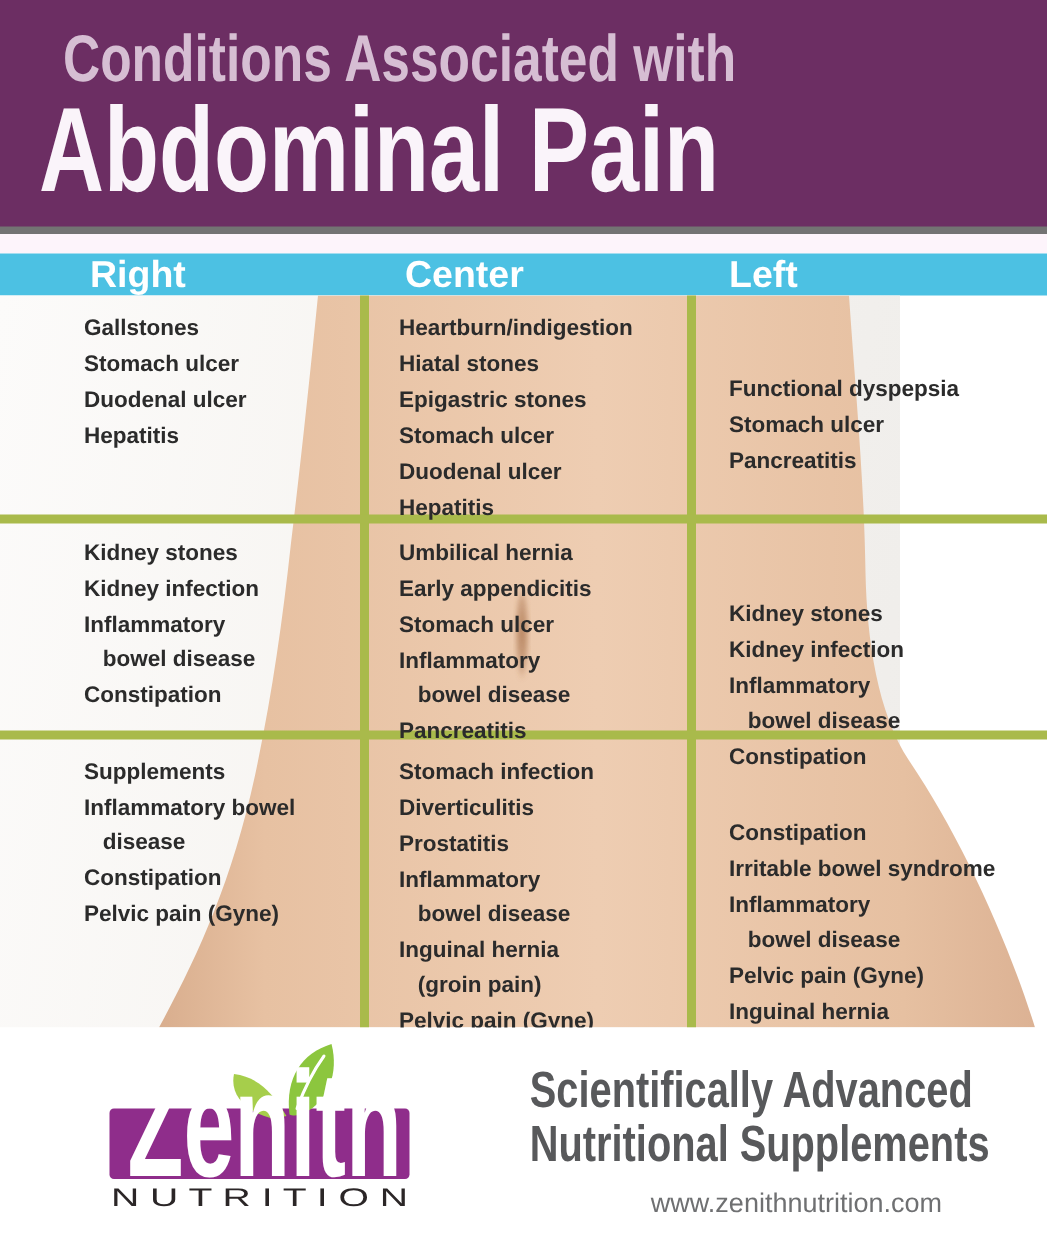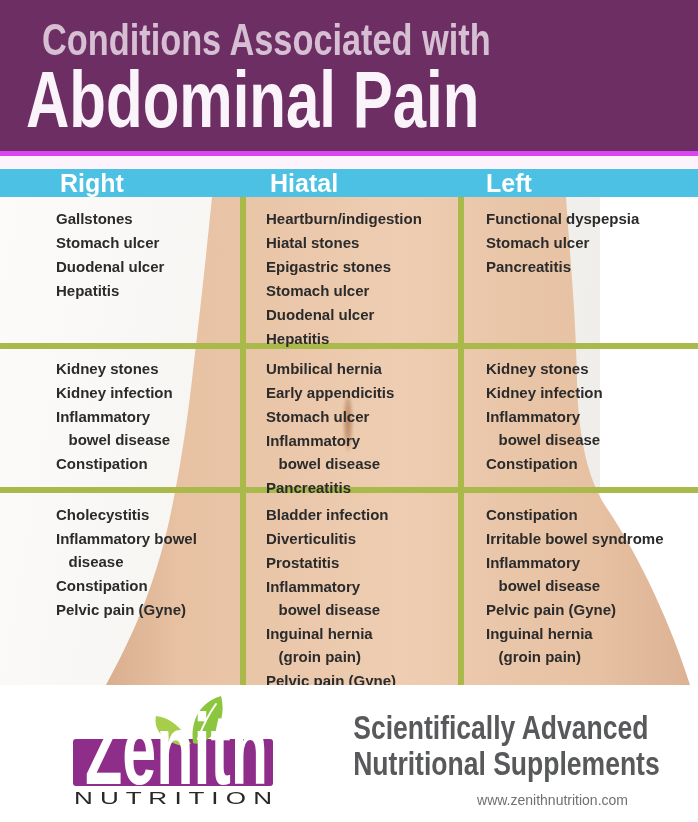--- a/index.html
+++ b/index.html
@@ -4,21 +4,21 @@
 <style>
   html,body { margin:0; padding:0; background:#ffffff; }
   .canvas {
     position:relative; width:698px; height:822px; overflow:hidden;
     background:#ffffff; font-family:"Liberation Sans", sans-serif;
   }
 
   
   .banner {
     position:absolute; left:0; top:0; width:698px; height:151px;
-    background:#6c2e63; border-bottom:5px solid #d946ef;
+    background:#6c2e63; border-bottom:5px solid #737373;
   }
   .banner-subtitle {
     position:absolute; left:42px; top:15px;
     font-size:44px; font-weight:bold; color:#d6bed3;
     white-space:nowrap; transform:scaleX(0.78); transform-origin:left top;
     letter-spacing:0px;
   }
   .banner-title {
     position:absolute; left:26px; top:54px;
     font-size:80px; font-weight:bold; color:#faf4fa;
@@ -51,56 +51,56 @@
   .div-h1 { left:0; top:146px; width:698px; height:6px; }
   .div-h2 { left:0; top:290px; width:698px; height:6px; }
 
   .cell { position:absolute; }
   .cell .item {
     font-size:15px; font-weight:bold; color:#2b2b2b;
     line-height:23px; margin-bottom:1px; white-space:pre;
   }
   .c-right  { left:56px;  width:182px; }
   .c-center { left:266px; width:190px; }
-  .c-left   { left:486px; width:208px; }
+  .c-left   { left:486px; width:208px;margin-top:41px; }
   .r-1 { top:10px; }
   .r-2 { top:160px; }
   .r-3 { top:306px; }
 
   
   .footer { position:absolute; left:0; top:685px; width:698px; height:137px; background:#ffffff; }
   .logo-svg { position:absolute; left:52px; top:6px; }
   .tagline {
     position:absolute; left:318px; top:24px; width:320px; text-align:left;
   }
   .tagline-line {
     font-size:34px; font-weight:bold; color:#58595b; line-height:36px;
     white-space:nowrap; transform:scaleX(0.78); transform-origin:center top;
   }
   .website {
     position:absolute; left:318px; top:107px; width:320px;
     text-align:right; padding-right:10px; box-sizing:border-box;
-    font-size:14px; color:#6f7072;
+    font-size:18px; color:#6f7072;
   }
 </style>
 </head>
 <body>
 
 <div class="canvas">
 
   <div class="banner">
     <div class="banner-subtitle">Conditions Associated with</div>
     <div class="banner-title">Abdominal Pain</div>
   </div>
 
   <div class="gap-strip"></div>
 
   <div class="teal-bar">
     <span class="col-head right">Right</span>
-    <span class="col-head center">Hiatal</span>
+    <span class="col-head center">Center</span>
     <span class="col-head left">Left</span>
   </div>
 
   <div class="photo-area">
 
     <svg class="torso-svg" width="698" height="488" viewBox="0 0 698 488">
       <defs>
         <linearGradient id="skinGrad" x1="0" y1="0" x2="1" y2="0">
           <stop offset="0" stop-color="#d9ae8e"></stop>
           <stop offset="0.12" stop-color="#e7c1a2"></stop>
@@ -169,28 +169,28 @@
         <div class="item">Pancreatitis</div>
       </div>
     <div class="cell c-left   r-2">
         <div class="item">Kidney stones</div>
         <div class="item">Kidney infection</div>
         <div class="item">Inflammatory
    bowel disease</div>
         <div class="item">Constipation</div>
       </div>
     <div class="cell c-right  r-3">
-        <div class="item">Cholecystitis</div>
+        <div class="item">Supplements</div>
         <div class="item">Inflammatory bowel
    disease</div>
         <div class="item">Constipation</div>
         <div class="item">Pelvic pain (Gyne)</div>
       </div>
     <div class="cell c-center r-3">
-        <div class="item">Bladder infection</div>
+        <div class="item">Stomach infection</div>
         <div class="item">Diverticulitis</div>
         <div class="item">Prostatitis</div>
         <div class="item">Inflammatory
    bowel disease</div>
         <div class="item">Inguinal hernia
    (groin pain)</div>
         <div class="item">Pelvic pain (Gyne)</div>
       </div>
     <div class="cell c-left   r-3">
         <div class="item">Constipation</div>

